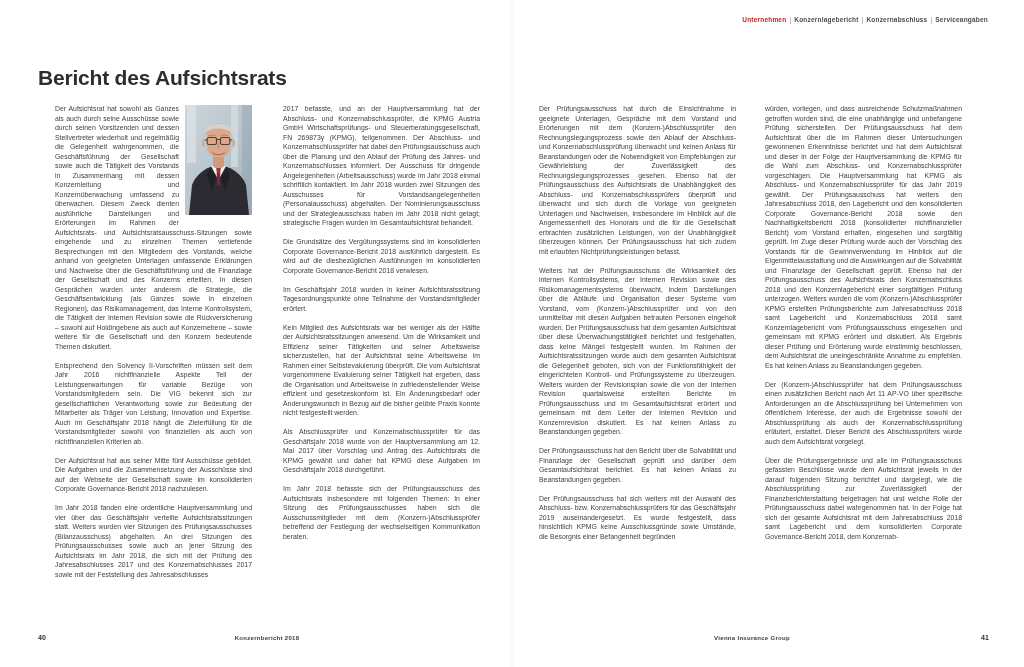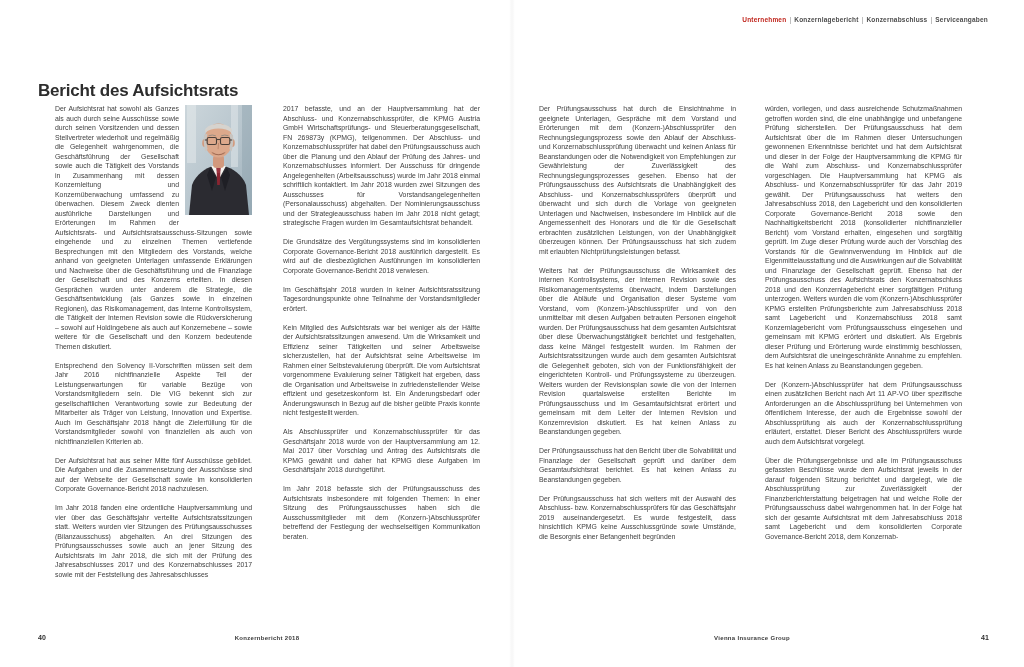--- a/index.html
+++ b/index.html
@@ -13,21 +13,21 @@
   .gutter{position:absolute;left:509px;top:0;width:6px;height:667px;
     background:linear-gradient(90deg,rgba(0,0,0,0) 0%,rgba(0,0,0,0.035) 50%,rgba(0,0,0,0) 100%);}
 
   
   .nav{position:absolute;top:16px;right:36px;font-size:6.5px;font-weight:bold;
     color:#4d4d4d;letter-spacing:0.2px;white-space:nowrap;}
   .nav .sep{margin:0 3px;color:#8a8a8a;font-weight:normal;}
   .nav .active{color:#c0251c;}
 
   
-  .title{position:absolute;left:38px;top:65px;font-size:17px;font-weight:bold;
+  .title{position:absolute;left:38px;top:50px;font-size:21px;font-weight:bold;
     color:#2d2d2d;letter-spacing:-0.2px;margin-top:16px;}
 
   
   .col{position:absolute;top:104px;width:197px;font-size:6.9px;line-height:9.5px;
     text-align:justify;color:#3e3e3e;}
   .col p{margin:0 0 9.5px 0;}
   #col1{left:55px;} #col2{left:283px;} #col3{left:539px;} #col4{left:765px;}
 
   
   .photo-float{float:right;width:67px;height:110px;margin:1px 0 4px 6px;display:block;}

